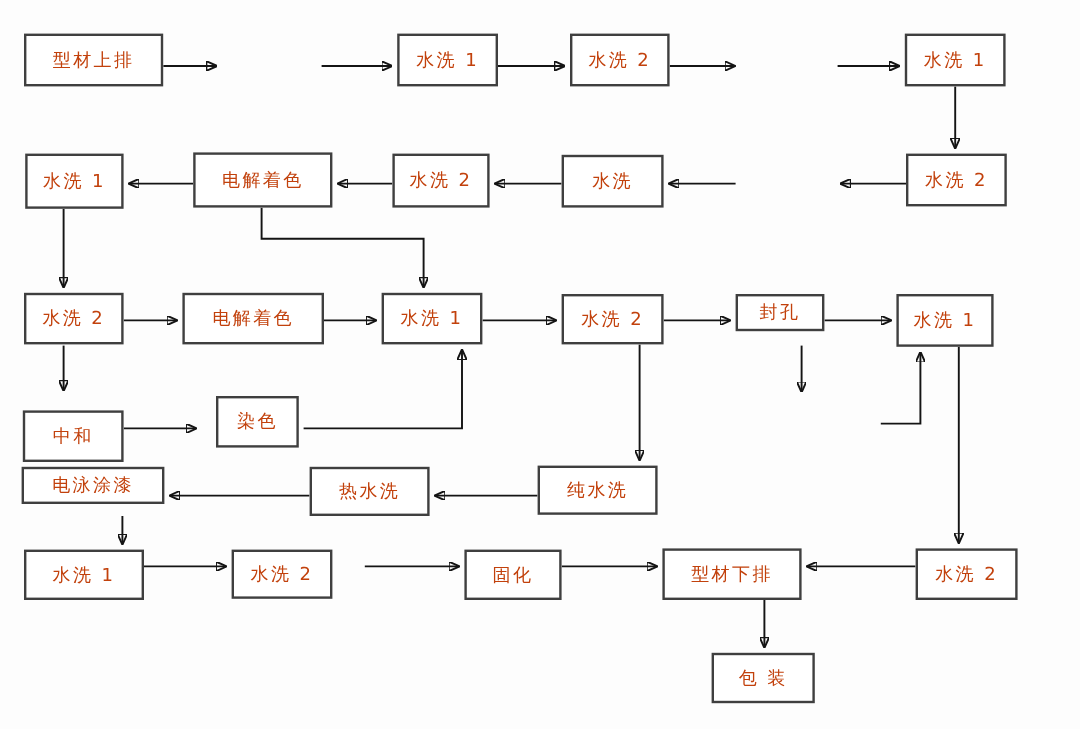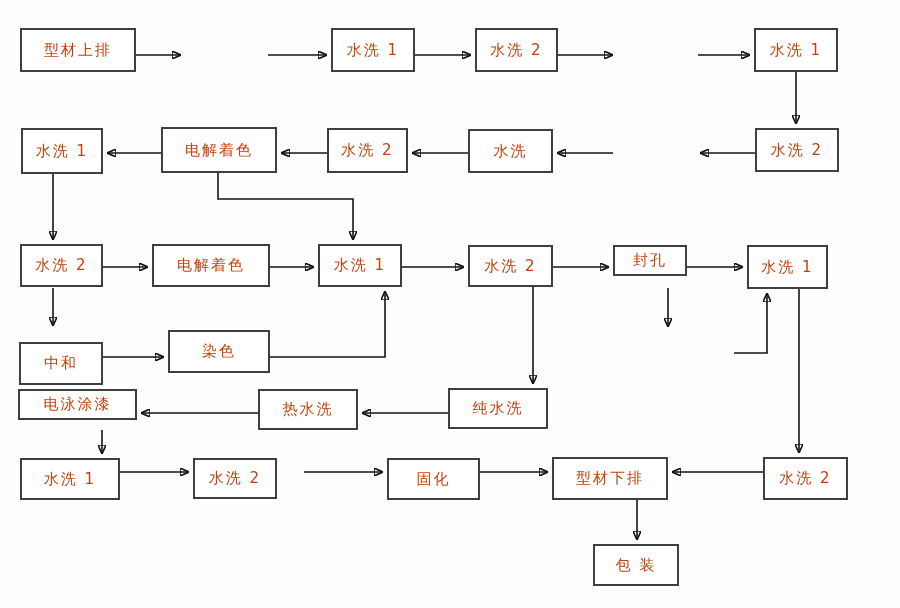--- a/index.html
+++ b/index.html
@@ -99,27 +99,27 @@
   <div class="node" style="left:755px;top:128px;width:84px;height:44px">水洗 2</div>
 
   <div class="node" style="left:20px;top:244px;width:83px;height:43px">水洗 2</div>
   <div class="node" style="left:152px;top:244px;width:118px;height:43px">电解着色</div>
   <div class="node" style="left:318px;top:244px;width:84px;height:43px">水洗 1</div>
   <div class="node" style="left:468px;top:245px;width:85px;height:42px">水洗 2</div>
   <div class="node" style="left:613px;top:245px;width:74px;height:31px">封孔</div>
   <div class="node" style="left:747px;top:245px;width:81px;height:44px">水洗 1</div>
 
   <div class="node" style="left:19px;top:342px;width:84px;height:43px">中和</div>
-  <div class="node" style="left:168px;top:330px;width:102px;height:43px">染色</div>
+  <div class="node" style="left:180px;top:330px;width:69px;height:43px">染色</div>
 
   <div class="node" style="left:18px;top:389px;width:119px;height:31px">电泳涂漆</div>
   <div class="node" style="left:258px;top:389px;width:100px;height:41px">热水洗</div>
   <div class="node" style="left:448px;top:388px;width:100px;height:41px">纯水洗</div>
 
   <div class="node" style="left:20px;top:458px;width:100px;height:42px">水洗 1</div>
   <div class="node" style="left:193px;top:458px;width:84px;height:41px">水洗 2</div>
-  <div class="node" style="left:387px;top:458px;width:93px;height:42px">固化</div>
+  <div class="node" style="left:387px;top:458px;width:81px;height:42px">固化</div>
   <div class="node" style="left:552px;top:457px;width:116px;height:43px">型材下排</div>
   <div class="node" style="left:763px;top:457px;width:85px;height:43px">水洗 2</div>
 
   <div class="node" style="left:593px;top:544px;width:86px;height:42px">包 装</div>
 
 </div>
 
 </body></html>

